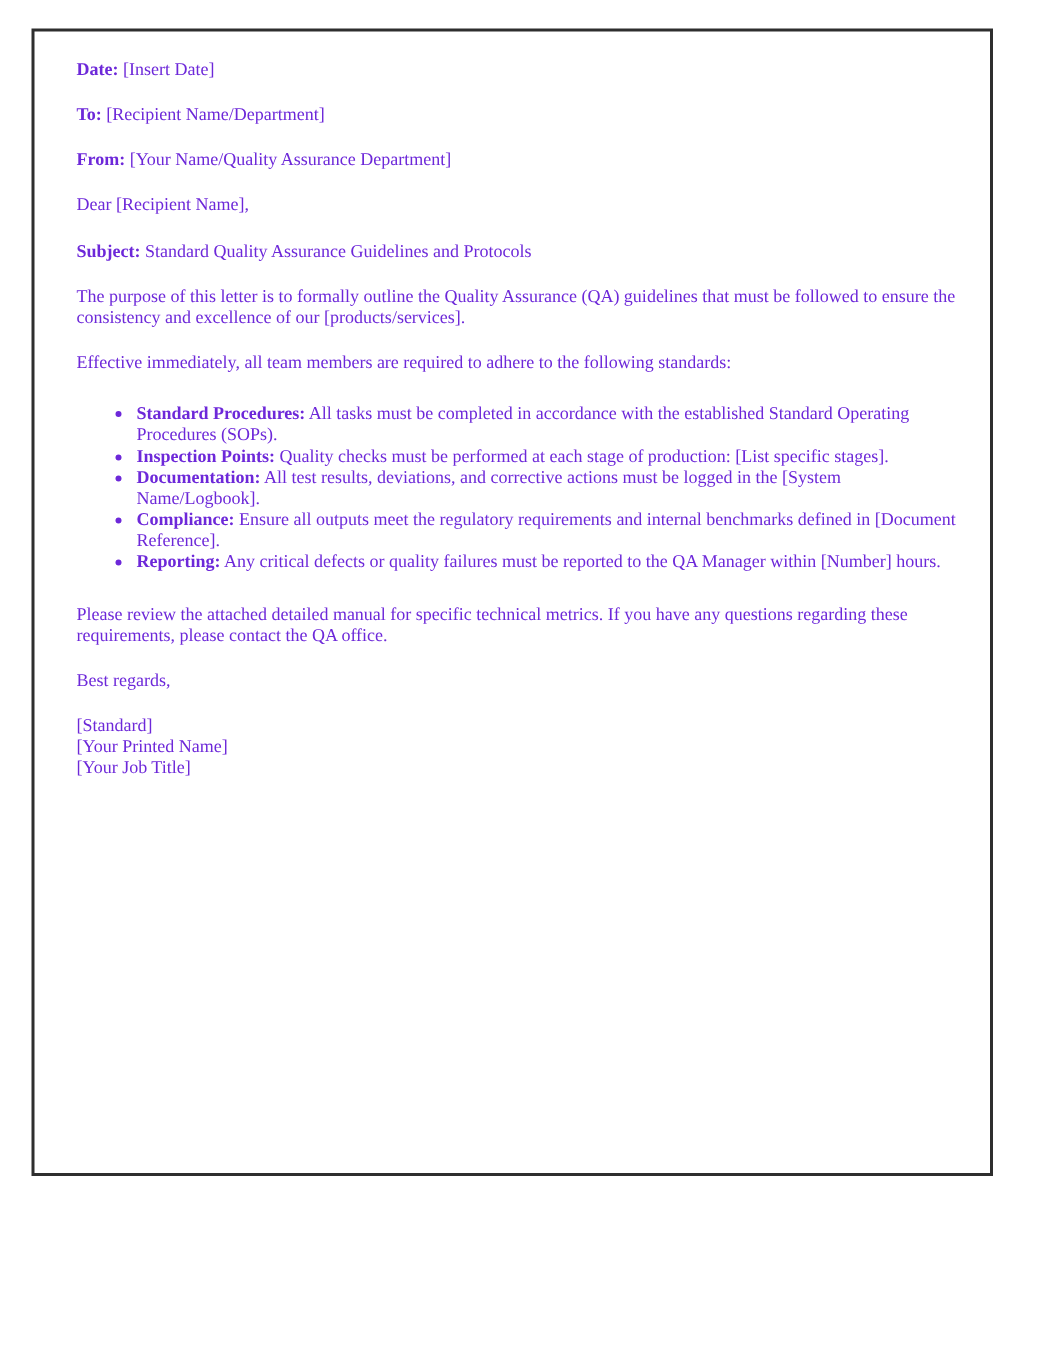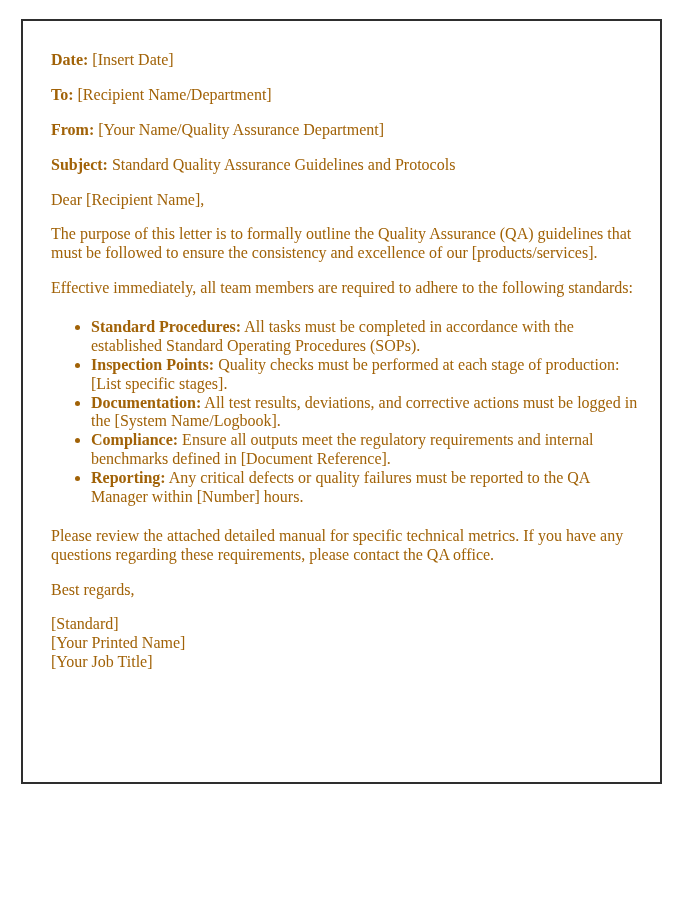--- a/index.html
+++ b/index.html
@@ -14,24 +14,24 @@
     font-family: "Liberation Serif", "DejaVu Serif", serif;
   }
   .letter-frame {
     position: absolute;
     left: 21px;
     top: 19px;
     width: 641px;
     height: 765px;
     box-sizing: border-box;
     border: 2px solid #2e2e2e;
-    padding: 14px 21px 20px 28px;
+    padding: 2px 21px 20px 28px;
     background: #ffffff;
-    color: #a16207;
-    font-size: 16px;
+    color: #6d28d9;
+    font-size: 12px;
     line-height: 1.18;
     overflow: hidden;
   }
   .letter-frame p {
     margin: 16px 0;
   }
   .letter-frame ul {
     margin: 20px 0;
     padding-left: 40px;
     list-style-type: disc;
@@ -51,23 +51,23 @@
 <body>
 
 <div class="letter-frame">
 
   <p><strong>Date:</strong><span> [Insert Date]</span></p>
 
   <p><strong>To:</strong><span> [Recipient Name/Department]</span></p>
 
   <p><strong>From:</strong><span> [Your Name/Quality Assurance Department]</span></p>
 
+  <p>Dear [Recipient Name],</p>
+
   <p><strong>Subject:</strong><span> Standard Quality Assurance Guidelines and Protocols</span></p>
-
-  <p>Dear [Recipient Name],</p>
 
   <p>The purpose of this letter is to formally outline the Quality Assurance (QA) guidelines that must be followed to ensure the consistency and excellence of our [products/services].</p>
 
   <p>Effective immediately, all team members are required to adhere to the following standards:</p>
 
   <ul>
     <li><strong>Standard Procedures:</strong><span> All tasks must be completed in accordance with the established Standard Operating Procedures (SOPs).</span></li>
     <li><strong>Inspection Points:</strong><span> Quality checks must be performed at each stage of production: [List specific stages].</span></li>
     <li><strong>Documentation:</strong><span> All test results, deviations, and corrective actions must be logged in the [System Name/Logbook].</span></li>
     <li><strong>Compliance:</strong><span> Ensure all outputs meet the regulatory requirements and internal benchmarks defined in [Document Reference].</span></li>

